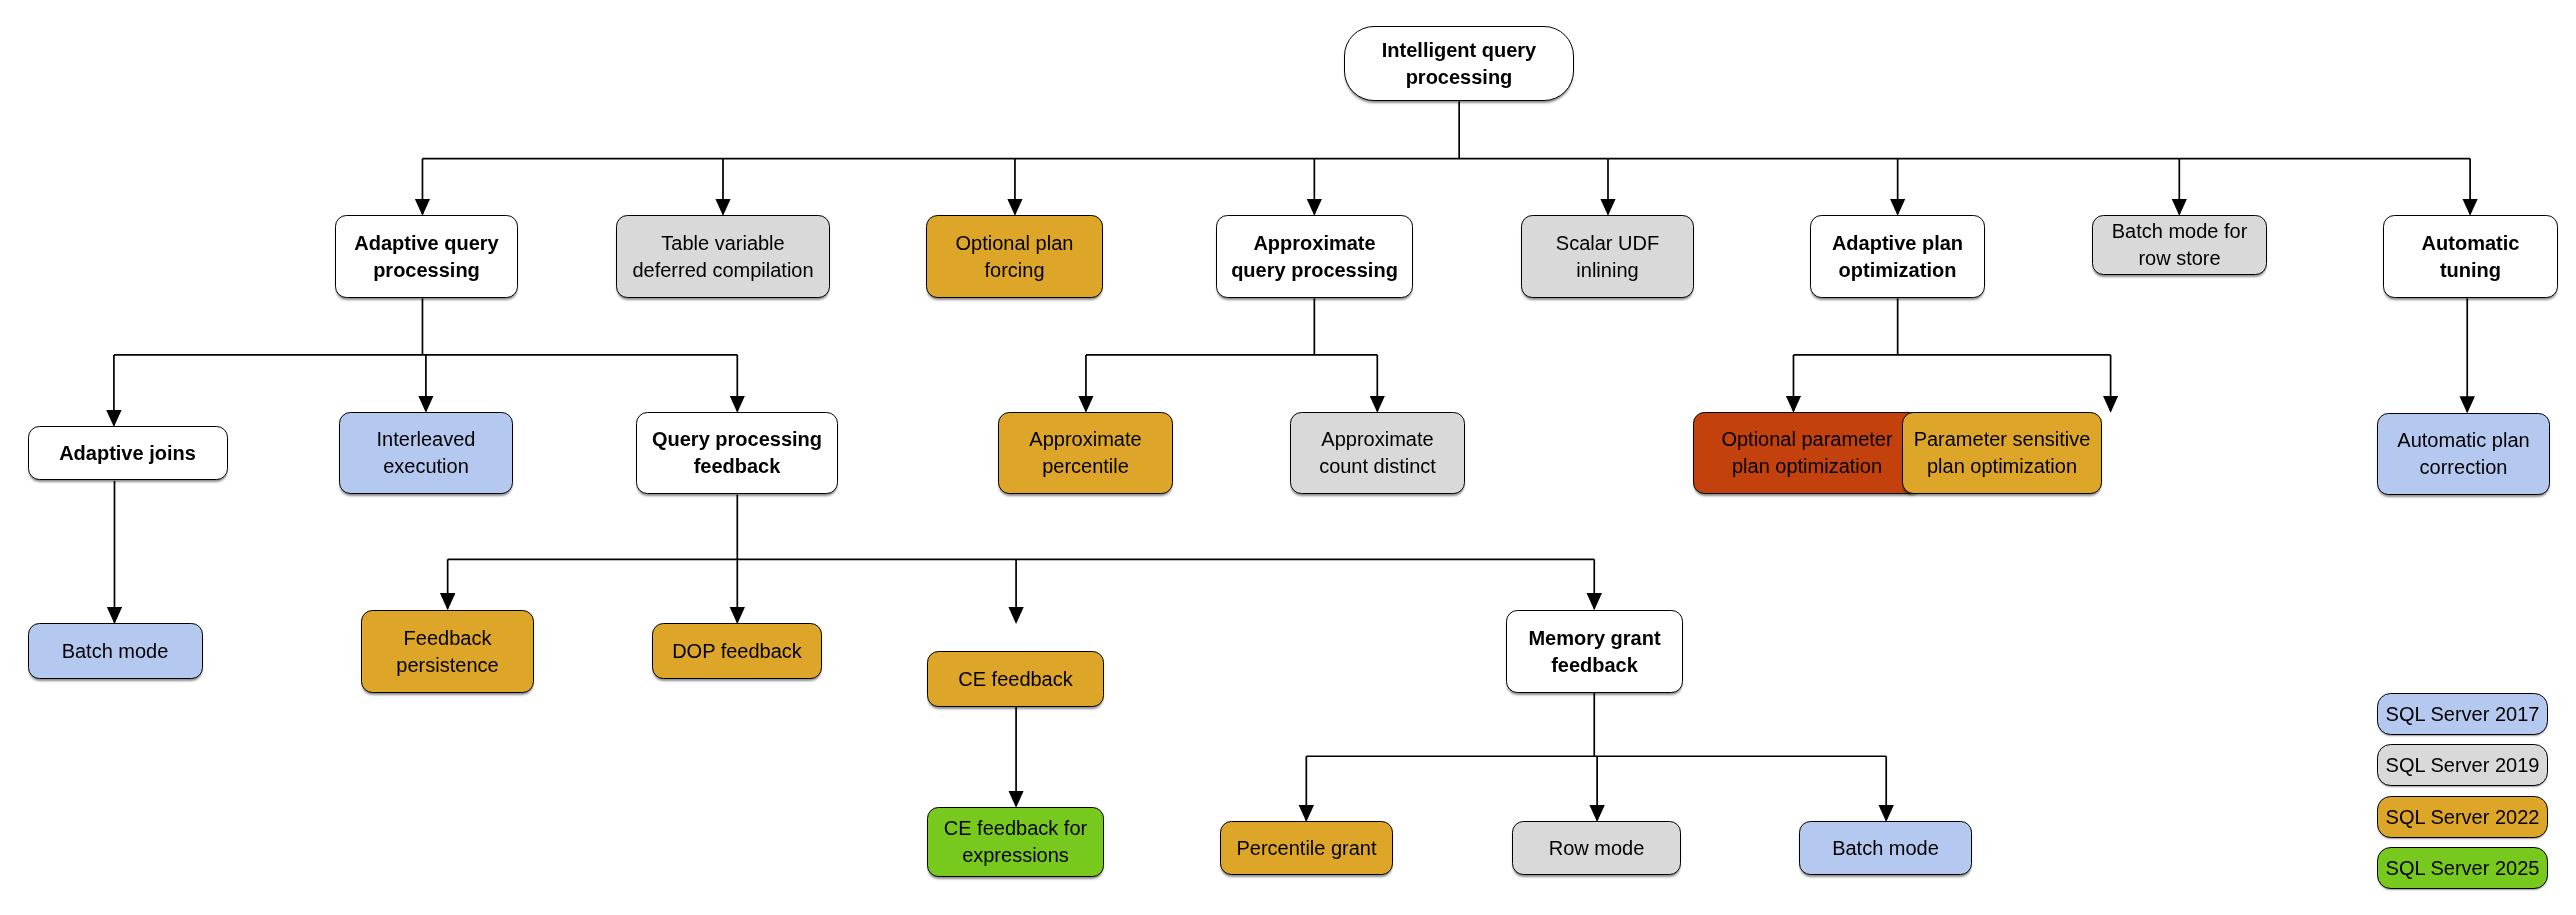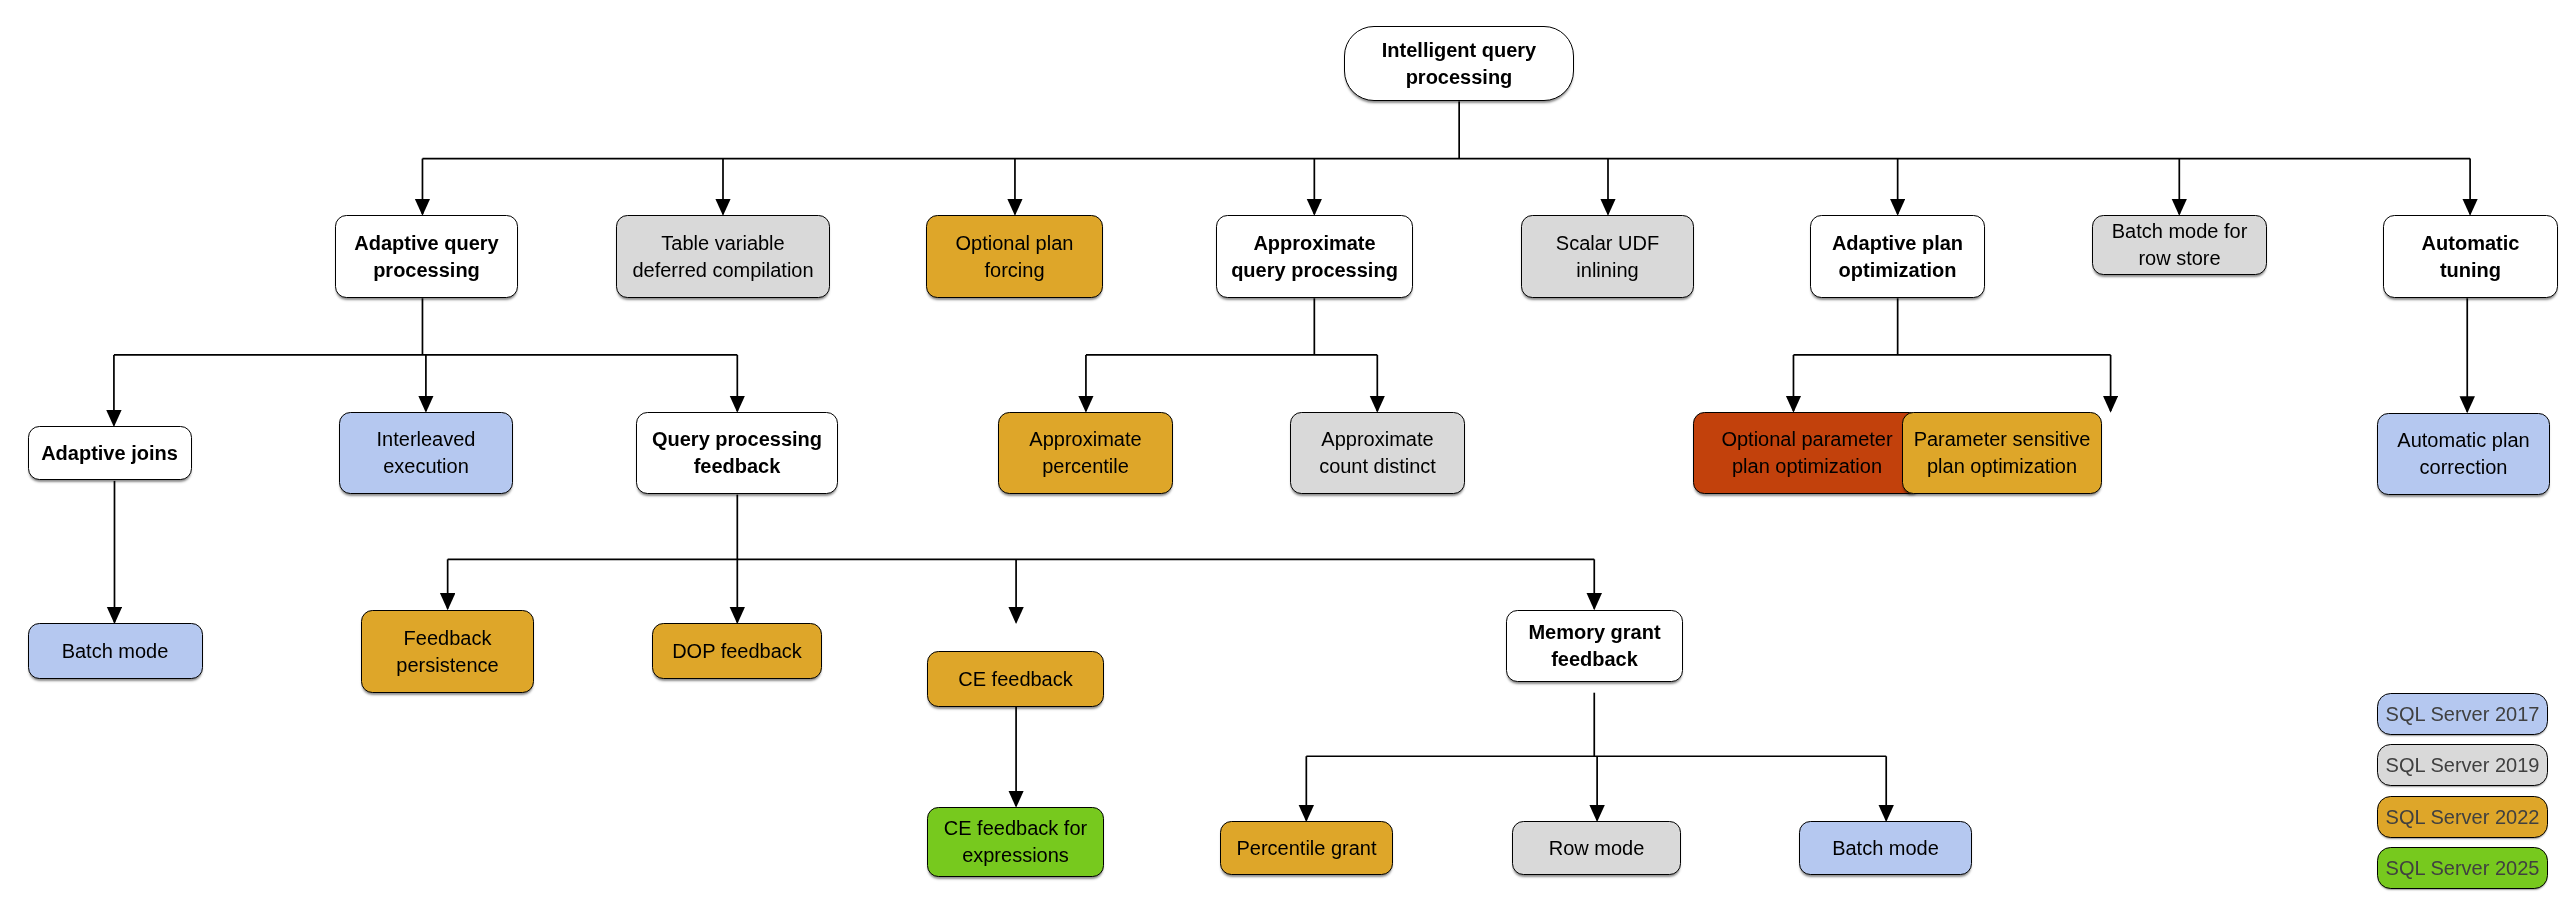--- a/index.html
+++ b/index.html
@@ -45,21 +45,21 @@
   }
   .legend-pill {
     position: absolute;
     box-sizing: border-box;
     border: 1.7px solid #000000;
     border-radius: 13.7px;
     display: flex;
     align-items: center;
     justify-content: center;
     text-align: center;
-    color: #404040;
+    color: #000000;
     font-size: 20px;
     line-height: 23px;
     box-shadow: 0 1.7px 1.7px -1.1px rgba(0,0,0,0.4);
   }
   .legend-pill span { white-space: pre; }
 </style>
 </head>
 <body>
 
 <div id="canvas">
@@ -152,21 +152,21 @@
 optimization</span>
     </div>
     <div class="node" style="left: 2092px; top: 215px; width: 175px; height: 60px; background: rgb(217, 217, 217);">
       <span>Batch mode for
 row store</span>
     </div>
     <div class="node bold" style="left: 2383px; top: 215px; width: 175px; height: 83px; background: rgb(255, 255, 255);">
       <span>Automatic
 tuning</span>
     </div>
-    <div class="node bold" style="left: 27.5px; top: 426px; width: 164px; height: 54px; background: rgb(255, 255, 255);">
+    <div class="node bold" style="left: 27.5px; top: 426px; width: 200px; height: 54px; background: rgb(255, 255, 255);">
       <span>Adaptive joins</span>
     </div>
     <div class="node" style="left: 339px; top: 412px; width: 174px; height: 82px; background: rgb(181, 200, 240);">
       <span>Interleaved
 execution</span>
     </div>
     <div class="node bold" style="left: 636px; top: 412px; width: 202px; height: 82px; background: rgb(255, 255, 255);">
       <span>Query processing
 feedback</span>
     </div>
@@ -196,21 +196,21 @@
     <div class="node" style="left: 361px; top: 610px; width: 173px; height: 83px; background: rgb(222, 166, 41);">
       <span>Feedback
 persistence</span>
     </div>
     <div class="node" style="left: 652px; top: 623px; width: 170px; height: 56px; background: rgb(222, 166, 41);">
       <span>DOP feedback</span>
     </div>
     <div class="node" style="left: 927px; top: 623px; width: 177px; height: 56px; background: rgb(222, 166, 41); margin-top: 28px;">
       <span>CE feedback</span>
     </div>
-    <div class="node bold" style="left: 1506px; top: 610px; width: 177px; height: 72px; background: rgb(255, 255, 255);">
+    <div class="node bold" style="left: 1506px; top: 610px; width: 177px; height: 83px; background: rgb(255, 255, 255);">
       <span>Memory grant
 feedback</span>
     </div>
     <div class="node" style="left: 927px; top: 807px; width: 177px; height: 70px; background: rgb(119, 201, 30);">
       <span>CE feedback for
 expressions</span>
     </div>
     <div class="node" style="left: 1220px; top: 821px; width: 173px; height: 54px; background: rgb(222, 166, 41);">
       <span>Percentile grant</span>
     </div>

